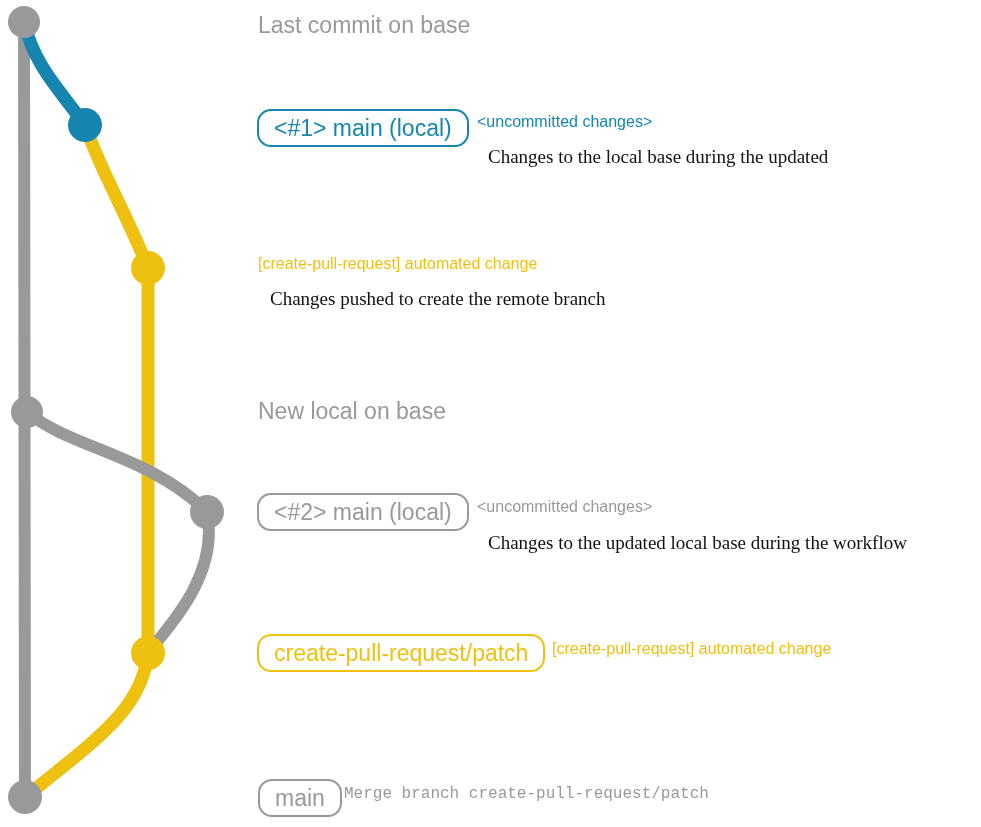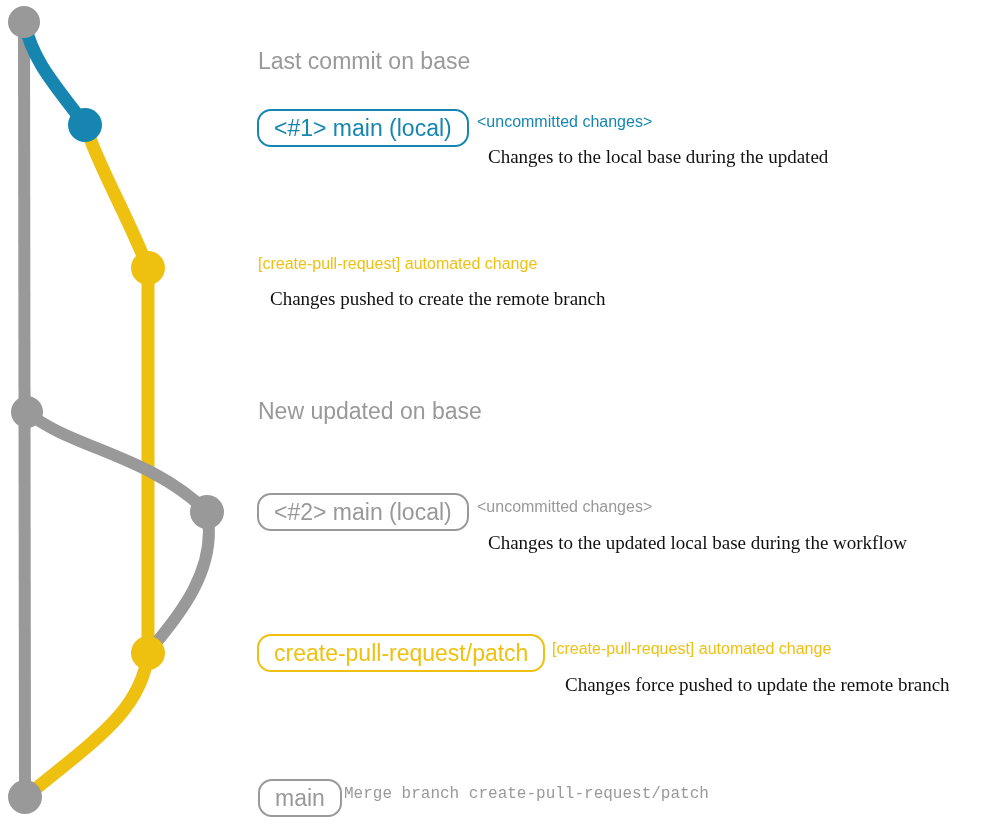--- a/index.html
+++ b/index.html
@@ -84,35 +84,34 @@
 
     <circle cx="24" cy="22" r="16" class="fill-gray"></circle>
     <circle cx="85" cy="125" r="17" class="fill-blue"></circle>
     <circle cx="148" cy="268" r="17" class="fill-yellow"></circle>
     <circle cx="27" cy="412" r="16" class="fill-gray"></circle>
     <circle cx="207" cy="512" r="17" class="fill-gray"></circle>
     <circle cx="148" cy="653" r="17" class="fill-yellow"></circle>
     <circle cx="25" cy="797" r="17" class="fill-gray"></circle>
   </svg>
 
-  <div class="abs heading" style="left:258px; top:12px;margin-top:36px;">Last commit on base</div>
+  <div class="abs heading" style="left:258px; top:12px;">Last commit on base</div>
 
   <div class="abs badge badge-blue" style="left:257px; top:109px;">&lt;#1&gt; main (local)</div>
   <div class="abs note note-blue" style="left:477px; top:113px;">&lt;uncommitted changes&gt;</div>
   <div class="abs desc" style="left:488px; top:146px;">Changes to the local base during the updated</div>
 
   <div class="abs note note-yellow" style="left:258px; top:255px;">[create-pull-request] automated change</div>
   <div class="abs desc" style="left:270px; top:288px;">Changes pushed to create the remote branch</div>
 
-  <div class="abs heading" style="left:258px; top:398px;">New updated on base</div>
+  <div class="abs heading" style="left:258px; top:398px;">New local on base</div>
 
   <div class="abs badge badge-gray" style="left:257px; top:493px;">&lt;#2&gt; main (local)</div>
   <div class="abs note note-gray" style="left:477px; top:498px;">&lt;uncommitted changes&gt;</div>
   <div class="abs badge badge-yellow" style="left:257px; top:634px;">create-pull-request/patch</div>
 
   <div class="abs desc" style="left:488px; top:532px;">Changes to the updated local base during the workflow</div>
   <div class="abs note note-yellow" style="left:552px; top:640px;">[create-pull-request] automated change</div>
-  <div class="abs desc" style="left:565px; top:674px;">Changes force pushed to update the remote branch</div>
 
   <div class="abs badge badge-gray" style="left:258px; top:779px;">main</div>
   <div class="abs note note-gray" style="left:344px; top:785px;font-family:Liberation Mono, monospace;">Merge branch create-pull-request/patch</div>
 
 </div>
 
 </body></html>

